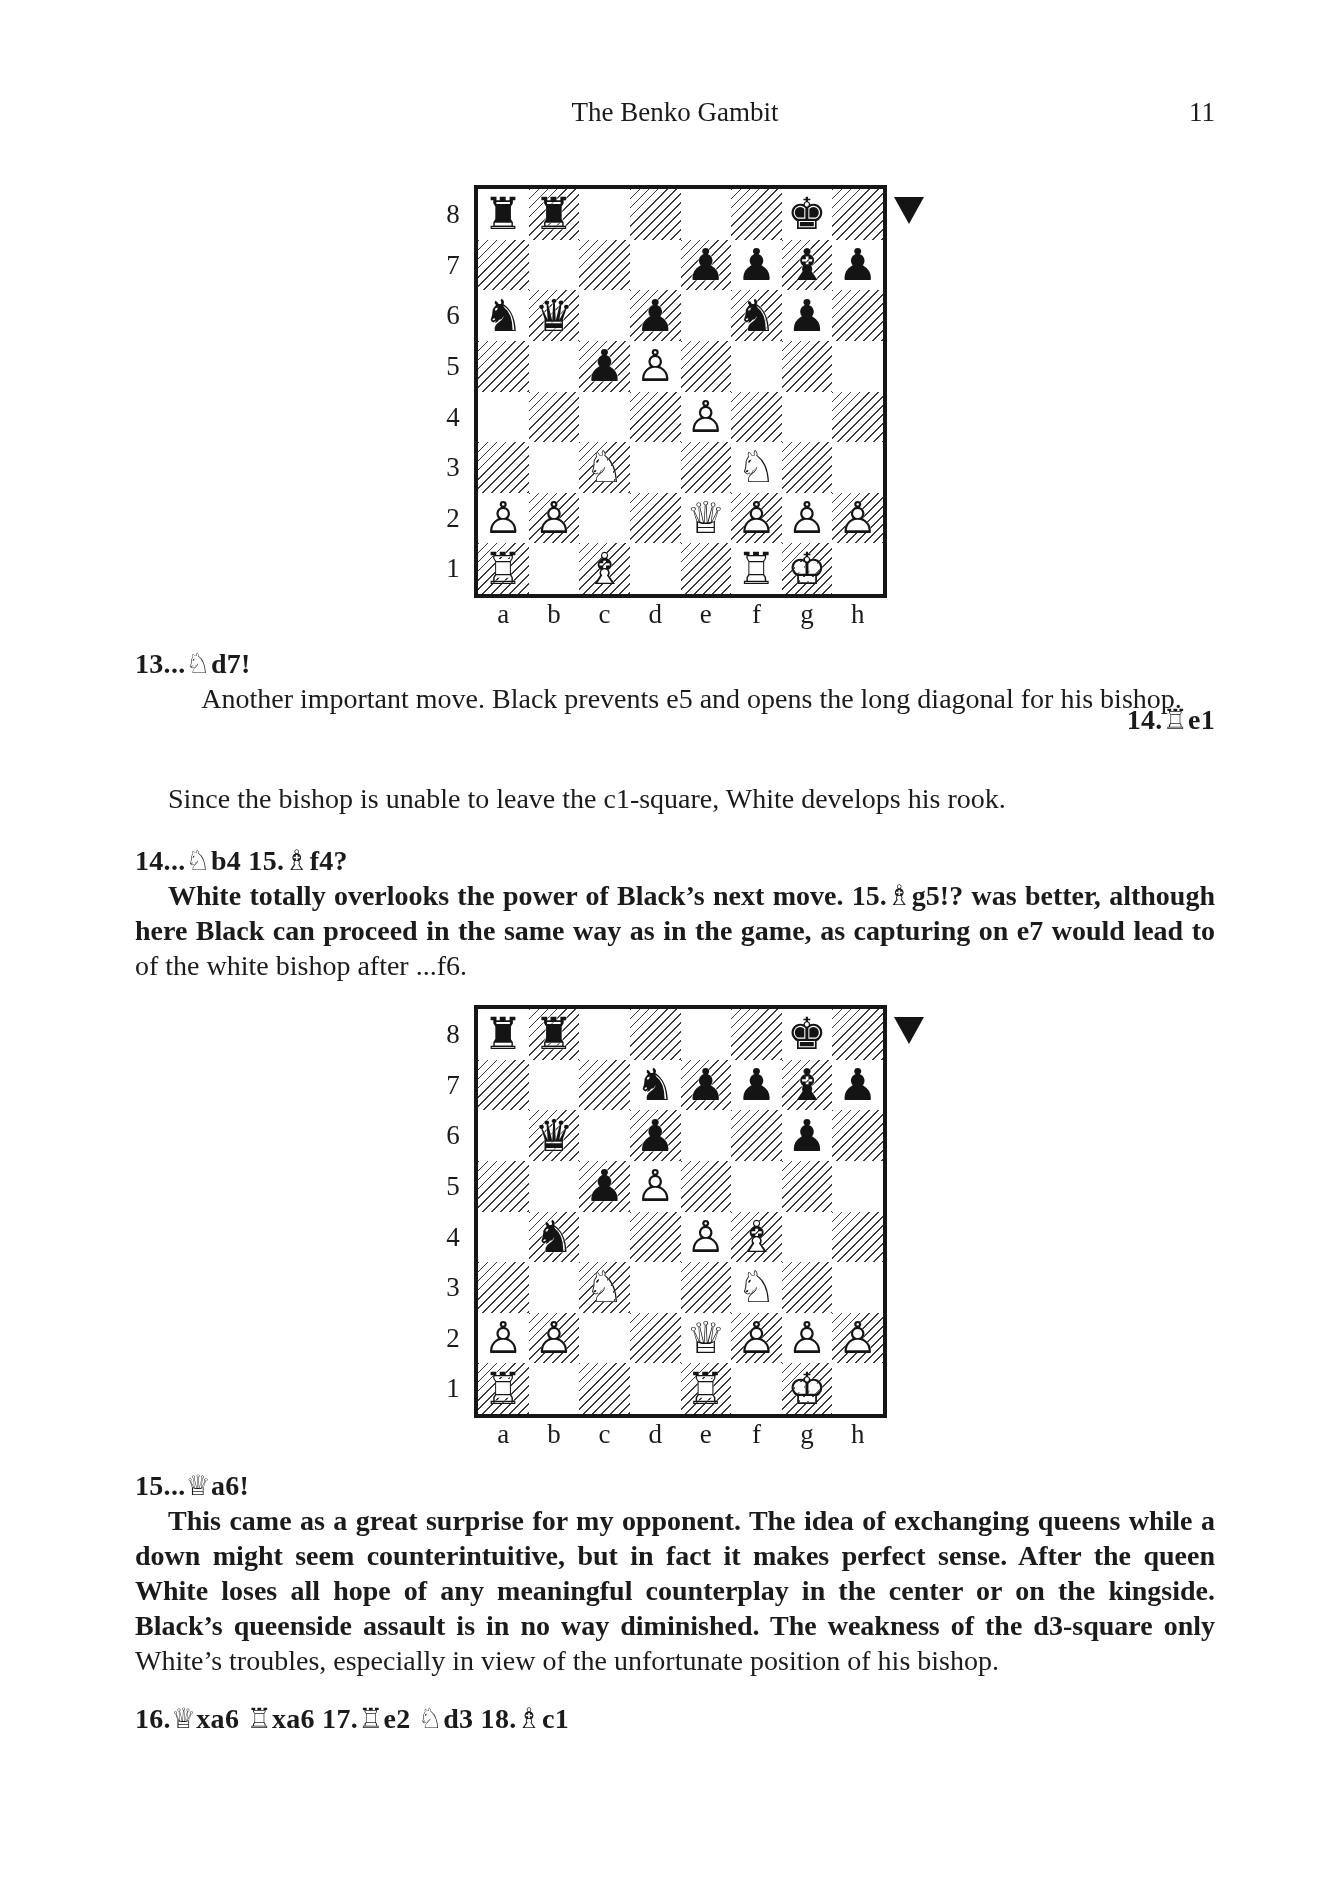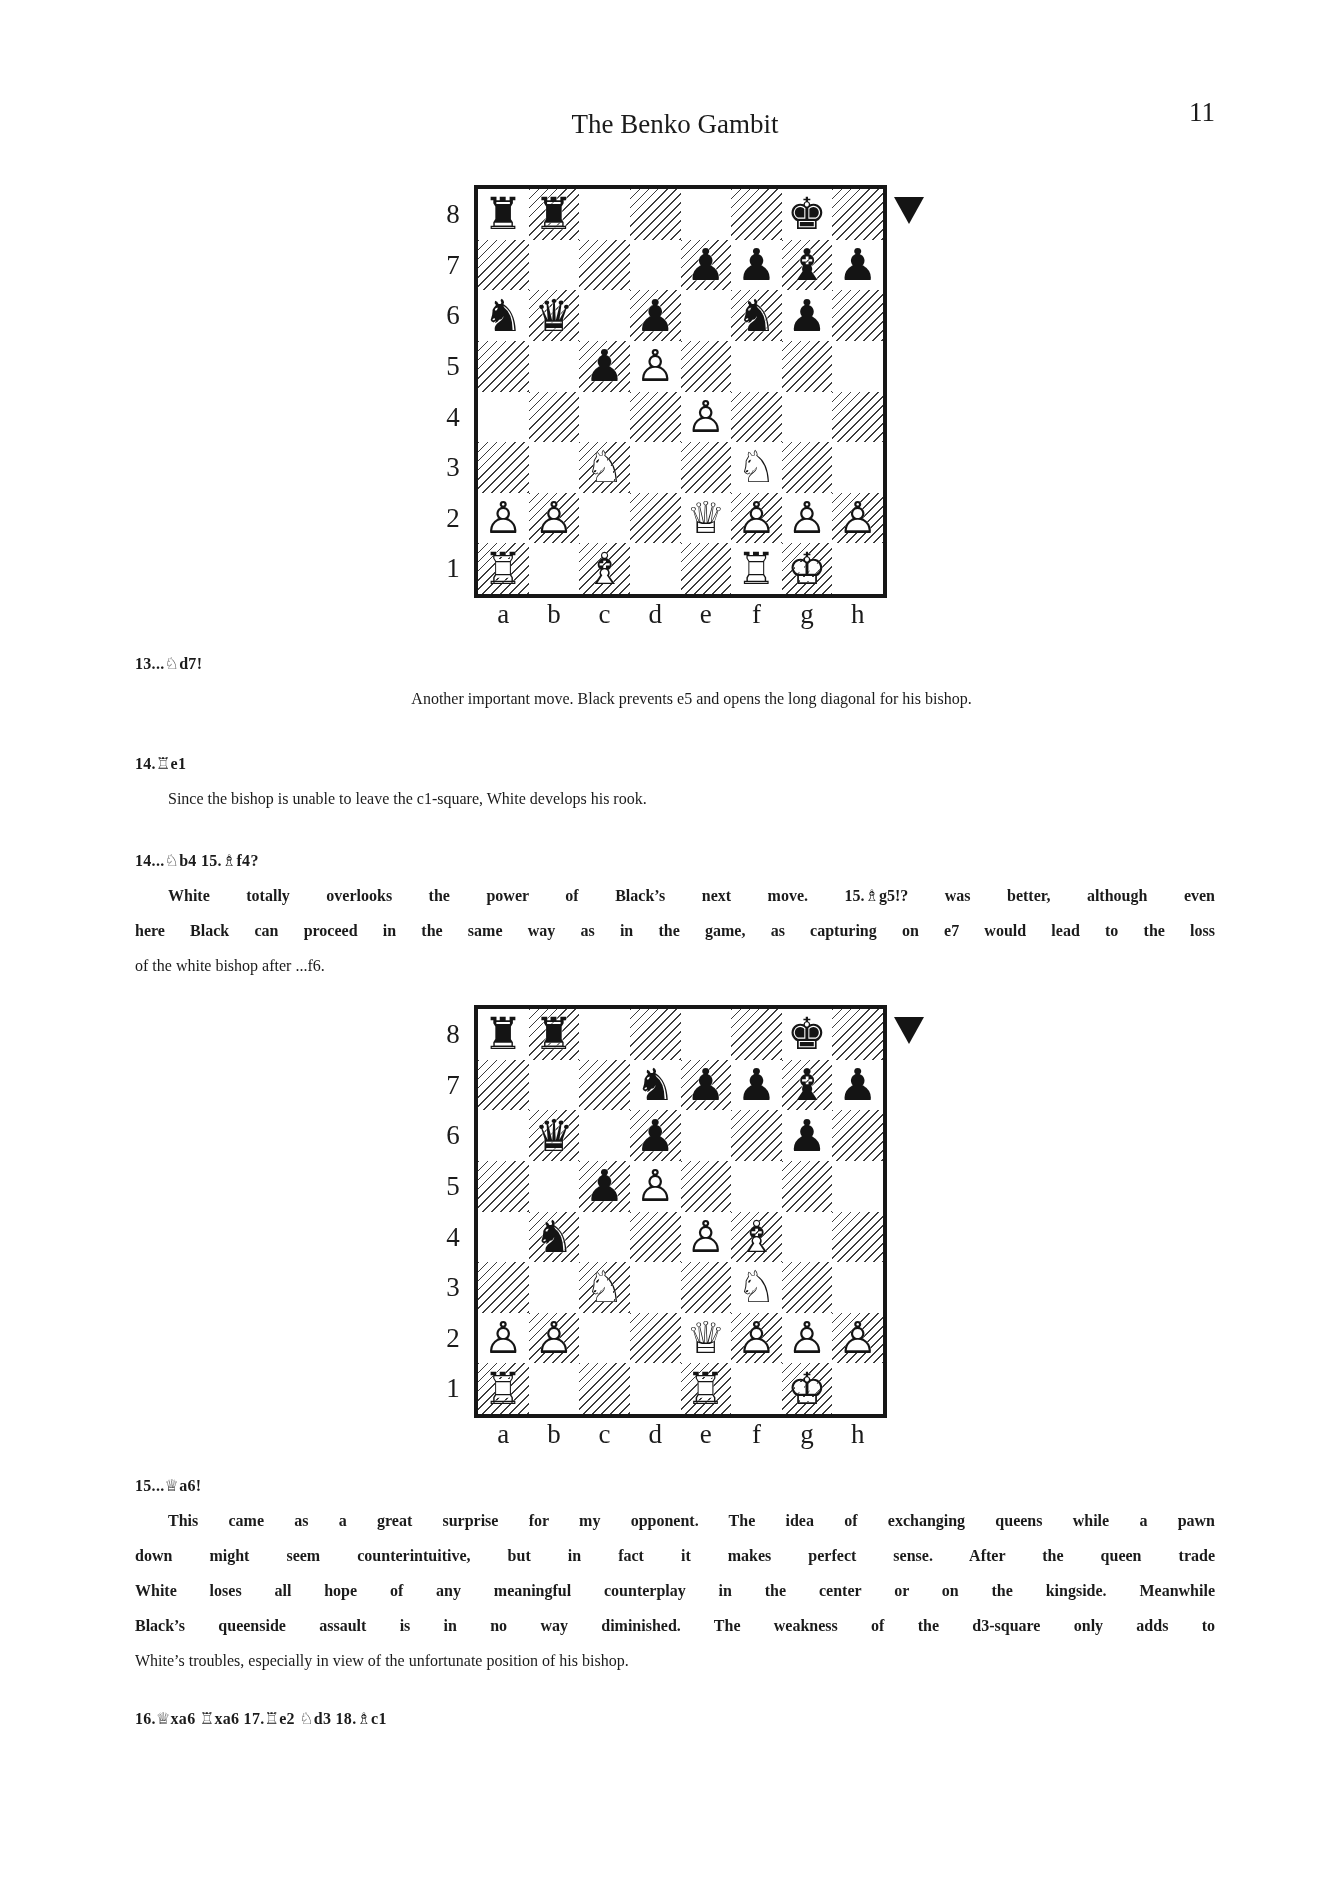--- a/index.html
+++ b/index.html
@@ -5,25 +5,25 @@
   html,body{margin:0;padding:0;}
   body{
     width:1339px;height:1890px;position:relative;background:#ffffff;
     font-family:"Liberation Serif","DejaVu Sans",serif;color:#1b1b1b;
     overflow:hidden;
   }
 
   
   .running-head{position:absolute;left:135px;top:94px;width:1080px;height:36px;
     font-size:27px;line-height:36px;}
-  .running-head .title{display:block;text-align:center;margin-top:12px;}
+  .running-head .title{display:block;text-align:center;}
   .running-head .pageno{position:absolute;right:0;top:0;}
 
   
-  .tline{position:absolute;left:135px;width:1080px;font-size:16px;line-height:35px;
+  .tline{position:absolute;left:135px;width:1080px;font-size:28px;line-height:35px;
     height:35px;overflow:hidden;}
   .bold{font-weight:bold;letter-spacing:.3px;}
   .jus{text-align:justify;font-weight:bold;}
   .jus::after{content:"";display:inline-block;width:100%;height:0;}
   .ind{text-indent:33px;}
 
   
   .diagram{position:absolute;left:430px;width:600px;height:460px;}
   .board{position:absolute;left:44px;top:0;width:405px;height:405px;
     border:4px solid #161616;box-sizing:content-box;
@@ -189,21 +189,21 @@
       <span>e</span>
       <span>f</span>
       <span>g</span>
       <span>h</span>
     </div>
   </div>
 
 <div class="tline bold" style="top:646px;">13...♘d7!</div>
 <div class="tline ind" style="top:681px;text-align:center;">Another important move. Black prevents e5 and opens the long diagonal for his bishop.</div>
 
-<div class="tline bold" style="top:746px;">14.♖e1</div>
+<div class="tline bold" style="top:702px;text-align:right;">14.♖e1</div>
 <div class="tline ind" style="top:781px;">Since the bishop is unable to leave the c1-square, White develops his rook.</div>
 
 <div class="tline bold" style="top:843px;">14...♘b4 15.♗f4?</div>
 <div class="tline ind jus" style="top:878px;">White totally overlooks the power of Black’s next move. 15.♗g5!? was better, although even</div>
 <div class="tline jus" style="top:913px;">here Black can proceed in the same way as in the game, as capturing on e7 would lead to the loss</div>
 <div class="tline" style="top:948px;">of the white bishop after ...f6.</div>
 
 <div class="diagram" id="diag2" style="top:1005px;">
   <div class="tri"></div>
 <div class="rlab" style="top: 4px; line-height: 50.625px; height: 50.625px;">8</div>

